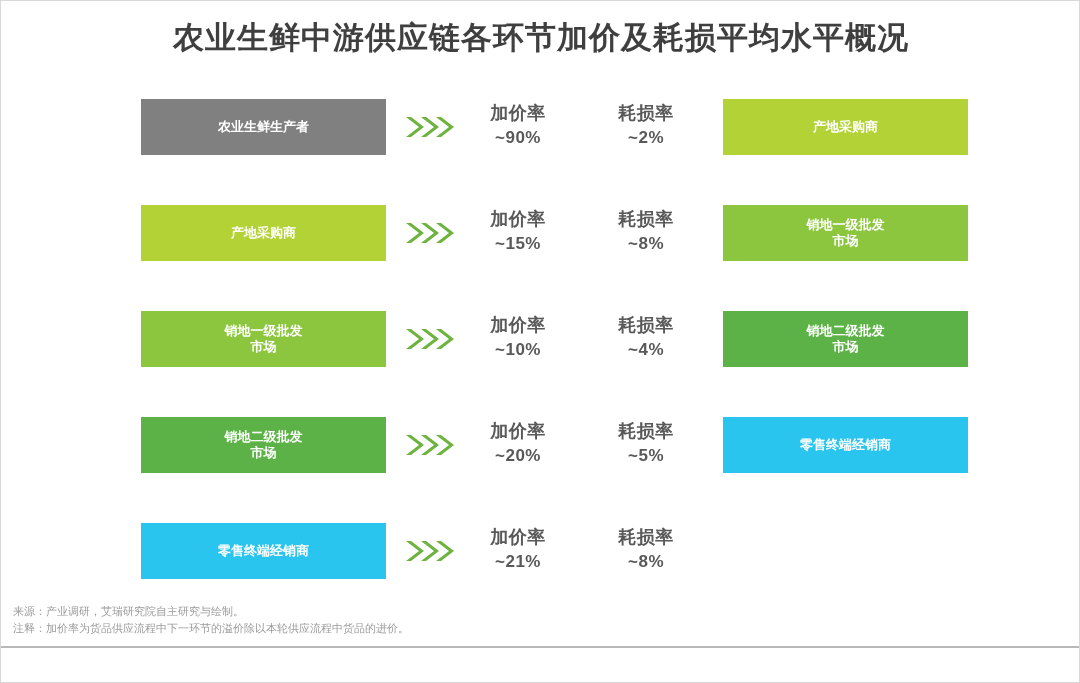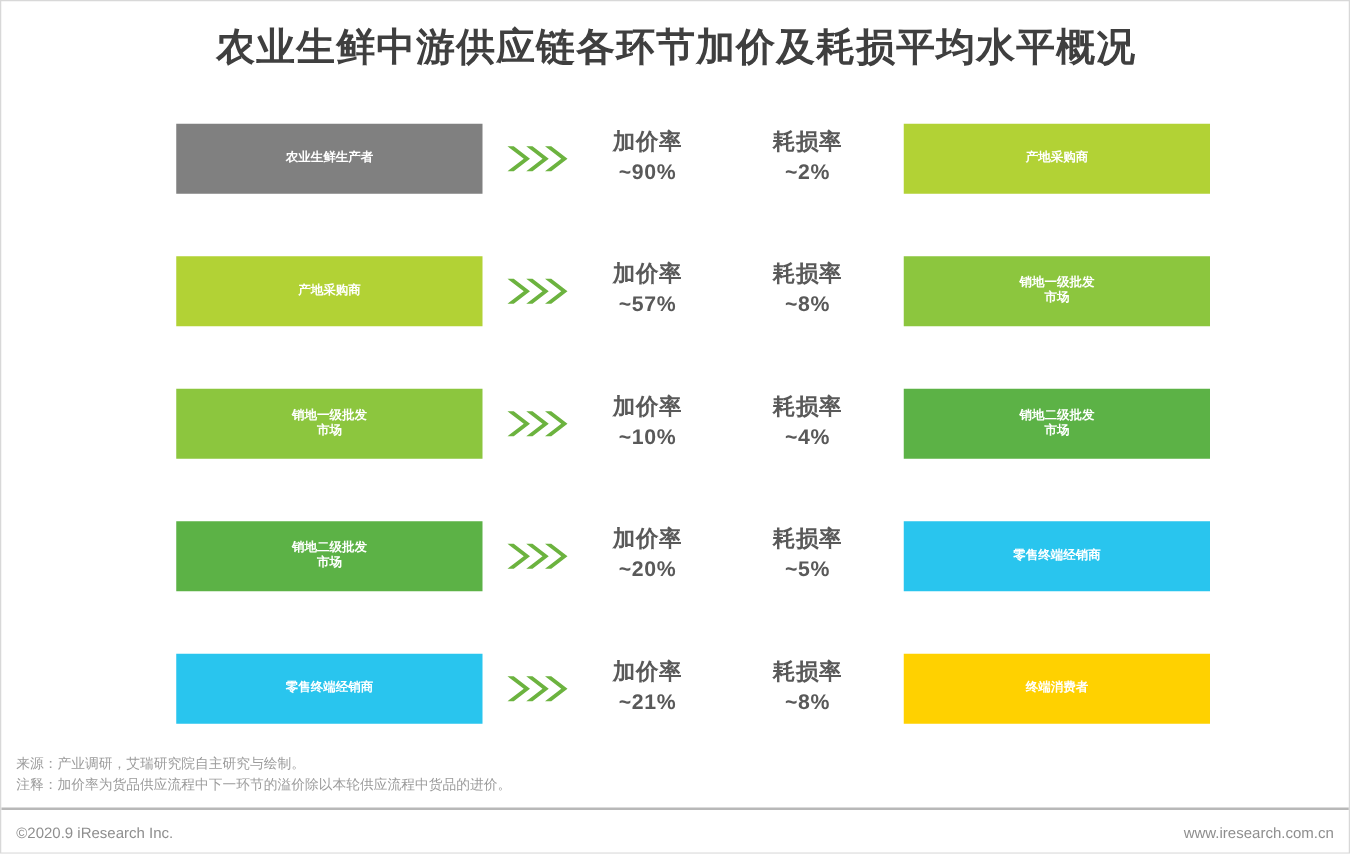--- a/index.html
+++ b/index.html
@@ -48,21 +48,21 @@
   }
   .node-box {
     position: absolute;
     width: 245px;
     height: 56px;
     display: flex;
     align-items: center;
     justify-content: center;
     text-align: center;
     color: #ffffff;
-    font-size: 10px;
+    font-size: 13px;
     font-weight: bold;
     line-height: 1.25;
     box-sizing: border-box;
   }
   .node-box.left  { left: 140px; }
   .node-box.right { left: 722px; }
 
   .arrow-cell {
     position: absolute;
     left: 403px;
@@ -166,21 +166,21 @@
         <div class="node-box left" style="background: rgb(178, 210, 53);">
           <span>产地采购商</span>
         </div>
         <div class="arrow-cell"><svg width="58" height="32" viewBox="0 0 58 32" xmlns="http://www.w3.org/2000/svg">
             <path d="M2 6 L15 16 L2 26 L7 26 L20 16 L7 6 Z" fill="#6cb33f"></path>
             <path d="M17 6 L30 16 L17 26 L22 26 L35 16 L22 6 Z" fill="#6cb33f"></path>
             <path d="M32 6 L45 16 L32 26 L37 26 L50 16 L37 6 Z" fill="#6cb33f"></path>
           </svg></div>
         <div class="rate-cell markup">
           <div class="rate-label">加价率</div>
-          <div class="rate-value">~57%</div>
+          <div class="rate-value">~15%</div>
         </div>
         <div class="rate-cell loss">
           <div class="rate-label">耗损率</div>
           <div class="rate-value">~8%</div>
         </div>
         <div class="node-box right" style="background: rgb(140, 198, 62);">
           <span>销地一级批发<br>市场</span>
         </div>
       </div>
       <div class="flow-row">
@@ -234,32 +234,25 @@
             <path d="M17 6 L30 16 L17 26 L22 26 L35 16 L22 6 Z" fill="#6cb33f"></path>
             <path d="M32 6 L45 16 L32 26 L37 26 L50 16 L37 6 Z" fill="#6cb33f"></path>
           </svg></div>
         <div class="rate-cell markup">
           <div class="rate-label">加价率</div>
           <div class="rate-value">~21%</div>
         </div>
         <div class="rate-cell loss">
           <div class="rate-label">耗损率</div>
           <div class="rate-value">~8%</div>
-        </div>
-        <div class="node-box right" style="background: rgb(255, 209, 0);">
-          <span>终端消费者</span>
         </div>
       </div>
     </div>
 
   <div id="notes">
     <div>来源：产业调研，艾瑞研究院自主研究与绘制。</div>
     <div>注释：加价率为货品供应流程中下一环节的溢价除以本轮供应流程中货品的进价。</div>
   </div>
 
   <div id="divider"></div>
 
-  <div id="footer-bar">
-    <div id="copyright">©2020.9 iResearch Inc.</div>
-    <div id="weburl">www.iresearch.com.cn</div>
-  </div>
 
 </div>
 
 </body></html>

